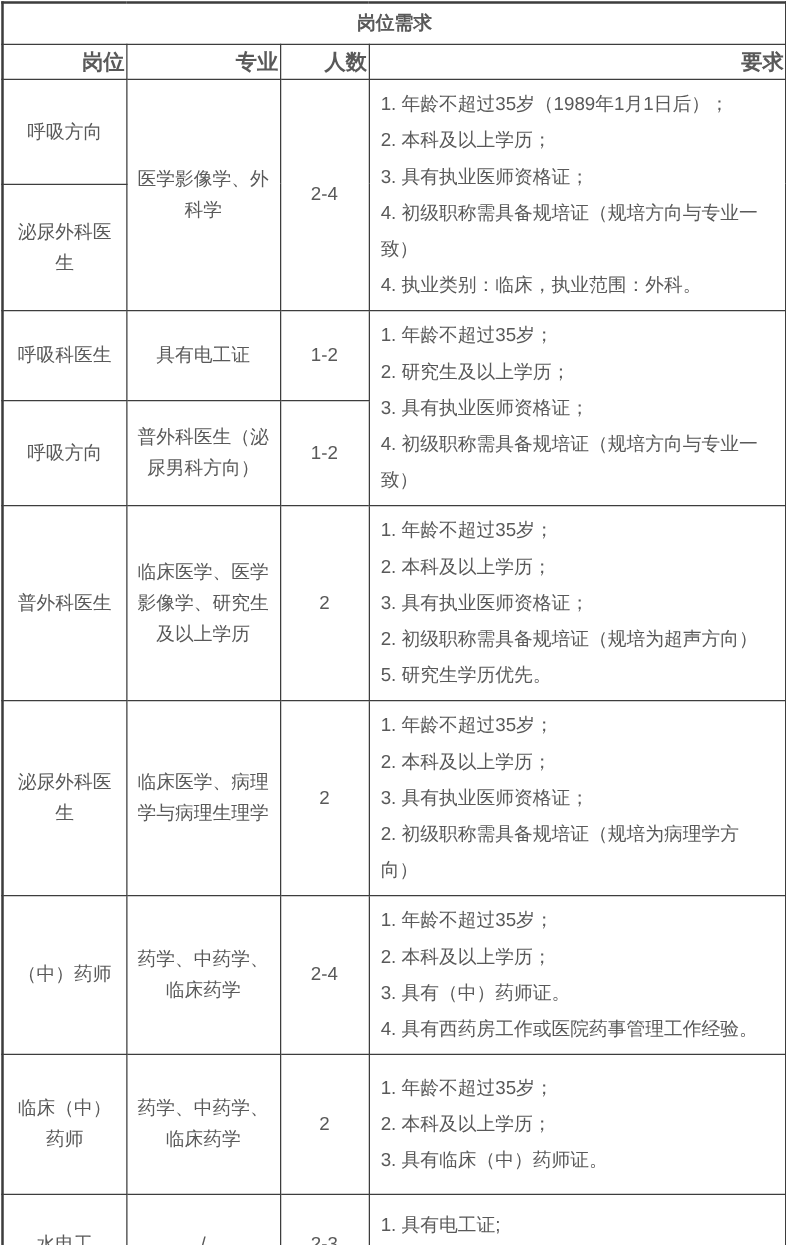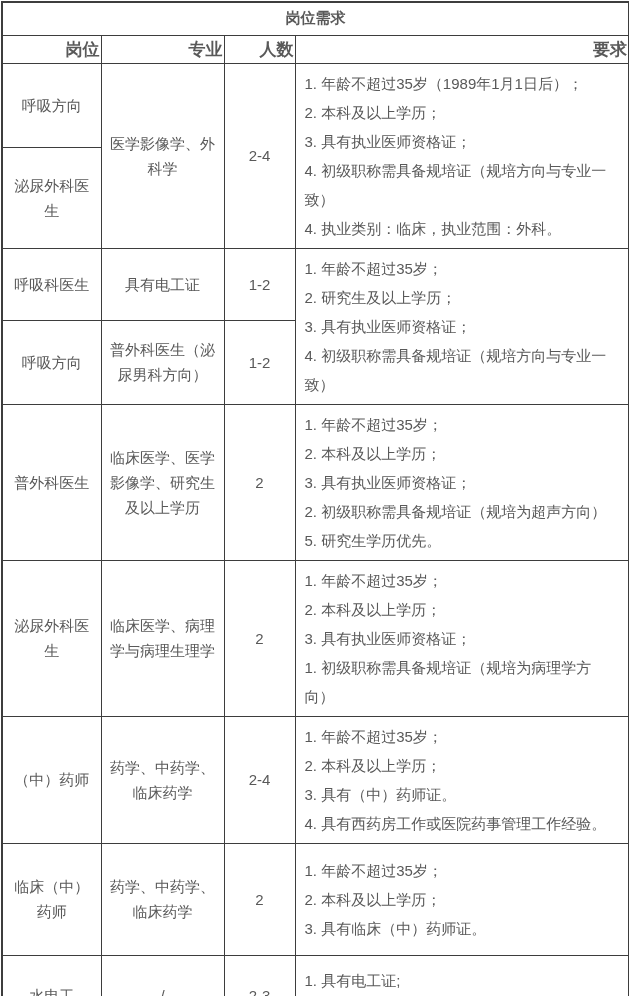--- a/index.html
+++ b/index.html
@@ -143,21 +143,21 @@
       </tr>
 
       <tr class="h146">
         <td class="pos">泌尿外科医生</td>
         <td class="maj">临床医学、病理学与病理生理学</td>
         <td class="cnt">2</td>
         <td class="req">
             <div class="req-line">1. 年龄不超过35岁；</div>
             <div class="req-line">2. 本科及以上学历；</div>
             <div class="req-line">3. 具有执业医师资格证；</div>
-            <div class="req-line">1. 初级职称需具备规培证（规培为病理学方向）</div>
+            <div class="req-line">2. 初级职称需具备规培证（规培为病理学方向）</div>
           </td>
       </tr>
 
       <tr class="h122">
         <td class="pos">（中）药师</td>
         <td class="maj">药学、中药学、临床药学</td>
         <td class="cnt">2-4</td>
         <td class="req">
             <div class="req-line">1. 年龄不超过35岁；</div>
             <div class="req-line">2. 本科及以上学历；</div>

